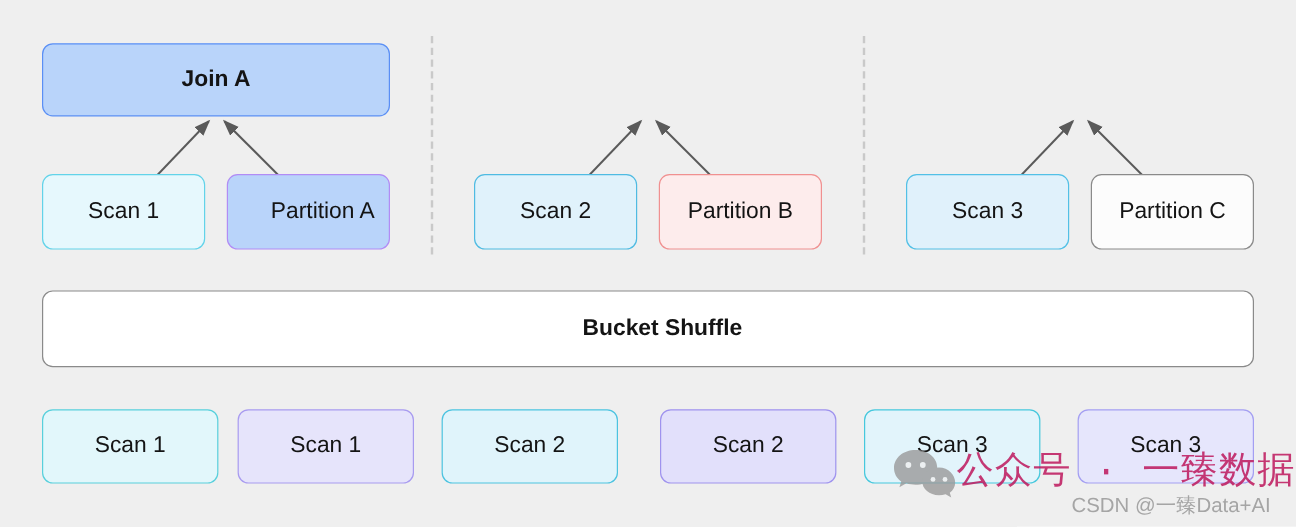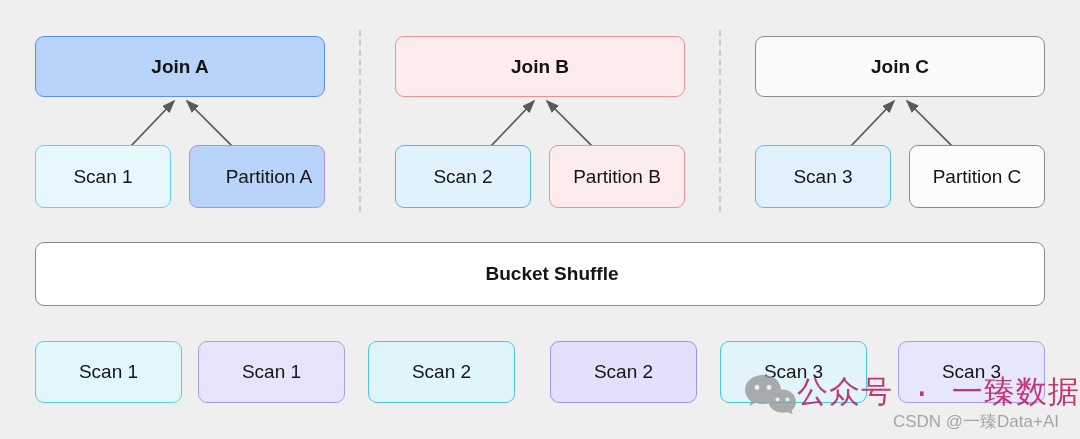--- a/index.html
+++ b/index.html
@@ -91,33 +91,31 @@
       <line x1="96" y1="49" x2="139" y2="4" marker-end="url(#ah)" style="stroke: rgb(90, 90, 90);"></line>
       <line x1="197" y1="49" x2="152" y2="4" marker-end="url(#ah)" style="stroke: rgb(90, 90, 90);"></line>
     </svg>
     <div class="node left-node" style="background: rgb(230, 248, 253); border-color: rgb(98, 211, 233);">Scan 1</div>
     <div class="node right-node" style="background: rgb(185, 212, 250); border-color: rgb(177, 140, 245); padding-left: 24px;">Partition A</div>
   </div>
 
   <div class="divider" style="left:359px"></div>
 
   <div class="group" style="left:395px">
-    <div class="node join-node" style="background: rgb(253, 236, 236); border-color: rgb(240, 144, 144);">Join B</div>
     <svg class="edges-svg" viewBox="0 0 290 48">
       <line x1="96" y1="49" x2="139" y2="4" marker-end="url(#ah)" style="stroke: rgb(90, 90, 90);"></line>
       <line x1="197" y1="49" x2="152" y2="4" marker-end="url(#ah)" style="stroke: rgb(90, 90, 90);"></line>
     </svg>
     <div class="node left-node" style="background: rgb(224, 242, 251); border-color: rgb(79, 187, 226);">Scan 2</div>
     <div class="node right-node" style="background: rgb(253, 236, 236); border-color: rgb(240, 144, 144);">Partition B</div>
   </div>
 
   <div class="divider" style="left:719px"></div>
 
   <div class="group" style="left:755px">
-    <div class="node join-node" style="background: rgb(250, 250, 250); border-color: rgb(140, 140, 140);">Join C</div>
     <svg class="edges-svg" viewBox="0 0 290 48">
       <line x1="96" y1="49" x2="139" y2="4" marker-end="url(#ah)" style="stroke: rgb(90, 90, 90);"></line>
       <line x1="197" y1="49" x2="152" y2="4" marker-end="url(#ah)" style="stroke: rgb(90, 90, 90);"></line>
     </svg>
     <div class="node left-node" style="background: rgb(224, 241, 251); border-color: rgb(82, 192, 230);">Scan 3</div>
     <div class="node right-node" style="background: rgb(252, 252, 252); border-color: rgb(138, 138, 138);">Partition C</div>
   </div>
 
   <div class="node shuffle-node" style="background: rgb(255, 255, 255); border-color: rgb(138, 138, 138);">Bucket Shuffle</div>
 

